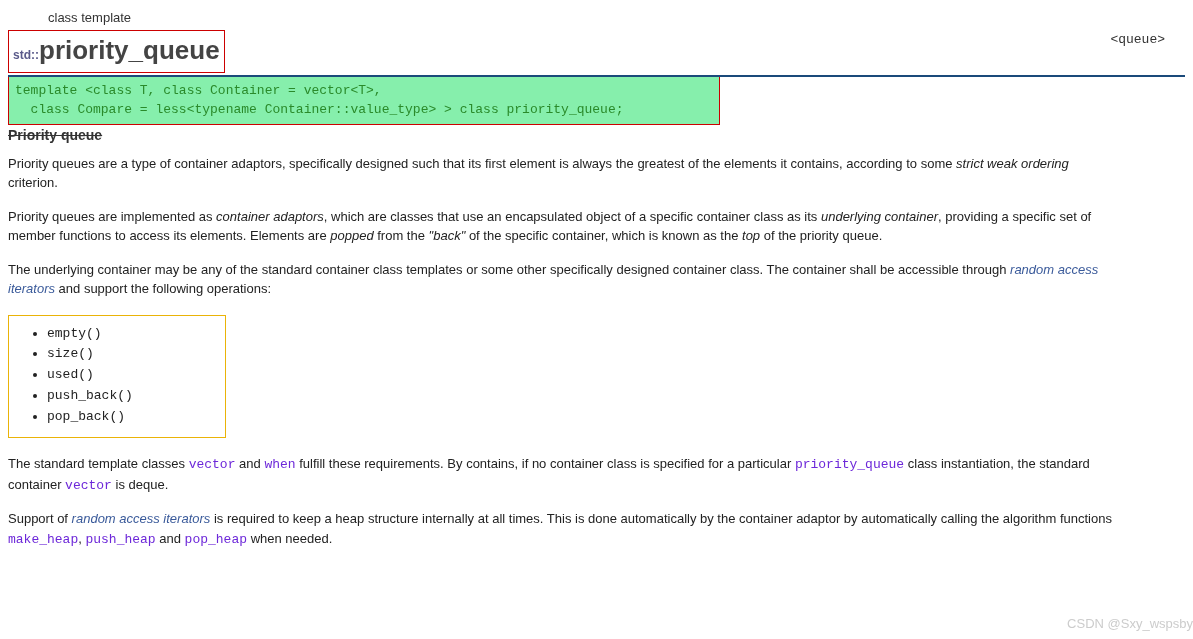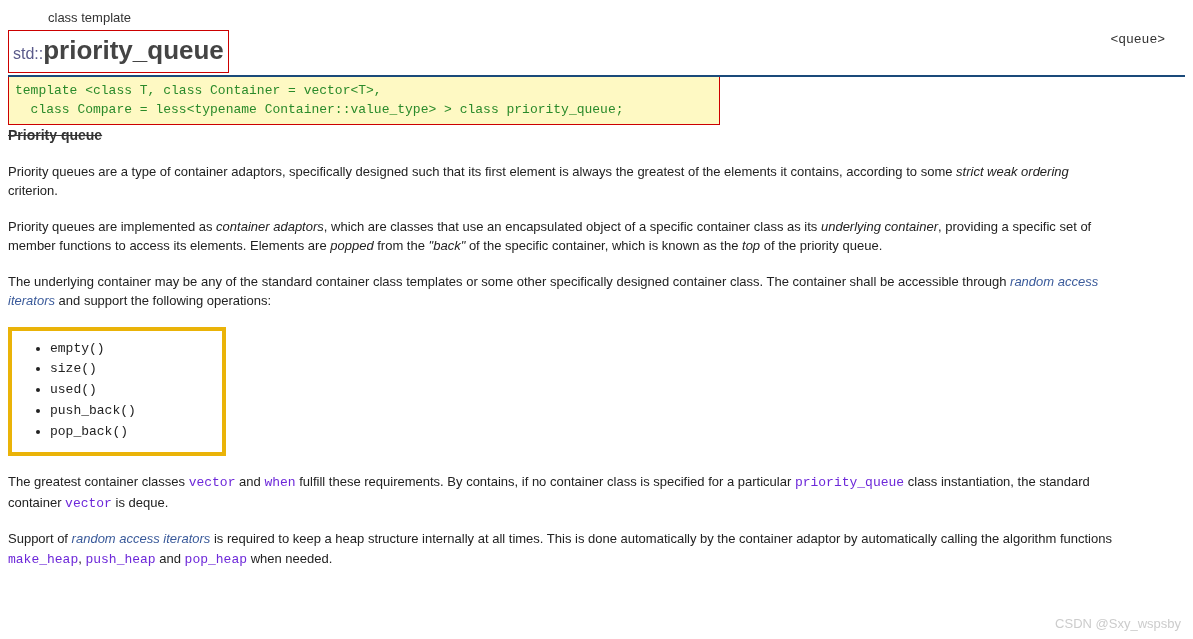--- a/index.html
+++ b/index.html
@@ -28,37 +28,37 @@
       border-bottom: 2px solid #1a4a7a;
       padding-bottom: 2px;
     }
     .title-box {
       border: 1px solid #cc0000;
       padding: 0 4px 2px 4px;
       display: inline-block;
     }
     .title-ns {
       color: #5a5a8a;
-      font-weight: normal;
-      font-size: 16px;
+      font-weight: bold;
+      font-size: 12px;
     }
     .title-main {
       color: #444;
       font-weight: bold;
       font-size: 26px;
       font-family: Verdana, Geneva, sans-serif;
     }
     .header-include {
       font-family: "Courier New", monospace;
       font-size: 13px;
       color: #333;
       padding-right: 20px;
     }
     .template-decl {
-      background: #fef9c3;
+      background: #86efac;
       border: 1px solid #cc0000;
       border-top: none;
       padding: 4px 6px;
       font-family: "Courier New", monospace;
       font-size: 13px;
       color: #2a8a2a;
       white-space: pre;
       width: 712px;
       margin-bottom: 0;
     }
@@ -67,56 +67,56 @@
       font-size: 14px;
       color: #333;
       text-decoration: line-through;
       margin-top: 0;
       margin-bottom: 6px;
     }
     .body-content {
       max-width: 1110px;
     }
     .body-content p {
-      margin: 16px 0 14px 0;
+      margin: 8px 0 14px 0;
       font-size: 13px;
       color: #222;
     }
     em {
       font-style: italic;
     }
     .link {
       color: #3a5a9a;
       font-style: italic;
     }
     .code-inline {
       font-family: "Courier New", monospace;
       color: #6d28d9;
       font-style: normal;
     }
     .ops-box {
-      border: 4px solid #eab308;
+      border: 1px solid #eab308;
       padding: 8px 14px 10px 14px;
       width: 218px;
       margin: 16px 0 16px 0;
     }
     .ops-box ul {
       margin: 0;
       padding-left: 24px;
     }
     .ops-box li {
       font-family: "Courier New", monospace;
       font-size: 13px;
       color: #222;
       line-height: 1.6;
     }
     .watermark {
       position: fixed;
       bottom: 6px;
-      right: 12px;
+      right: 0;
       color: #ccc;
       font-size: 13px;
       font-family: Arial, sans-serif;
     }
   </style>
 </head>
 <body>
 
 <div class="header-label">class template</div>
 
@@ -151,21 +151,21 @@
     <ul>
       <li>empty()</li>
       <li>size()</li>
       <li>used()</li>
       <li>push_back()</li>
       <li>pop_back()</li>
     </ul>
   </div>
 
   <p>
-    <span>The greatest container classes </span><a class="code-inline">vector</a><span> and </span><a class="code-inline">when</a><span> fulfill these requirements. By contains, if no container class is specified for a particular </span><span class="code-inline">priority_queue</span><span> class instantiation, the standard container </span><a class="code-inline">vector</a><span> is deque.</span>
+    <span>The standard template classes </span><a class="code-inline">vector</a><span> and </span><a class="code-inline">when</a><span> fulfill these requirements. By contains, if no container class is specified for a particular </span><span class="code-inline">priority_queue</span><span> class instantiation, the standard container </span><a class="code-inline">vector</a><span> is deque.</span>
   </p>
 
   <p>
     <span>Support of </span><a class="link">random access iterators</a><span> is required to keep a heap structure internally at all times. This is done automatically by the container adaptor by automatically calling the algorithm functions </span><a class="code-inline">make_heap</a><span>, </span><a class="code-inline">push_heap</a><span> and </span><a class="code-inline">pop_heap</a><span> when needed.</span>
   </p>
 
 </div>
 
 <div class="watermark">CSDN @Sxy_wspsby</div>
 

